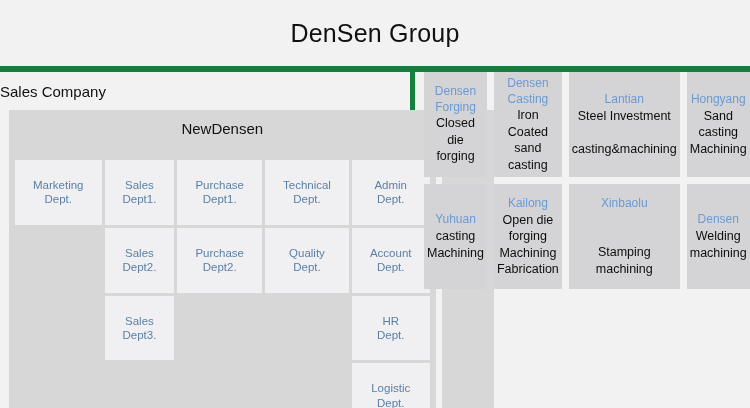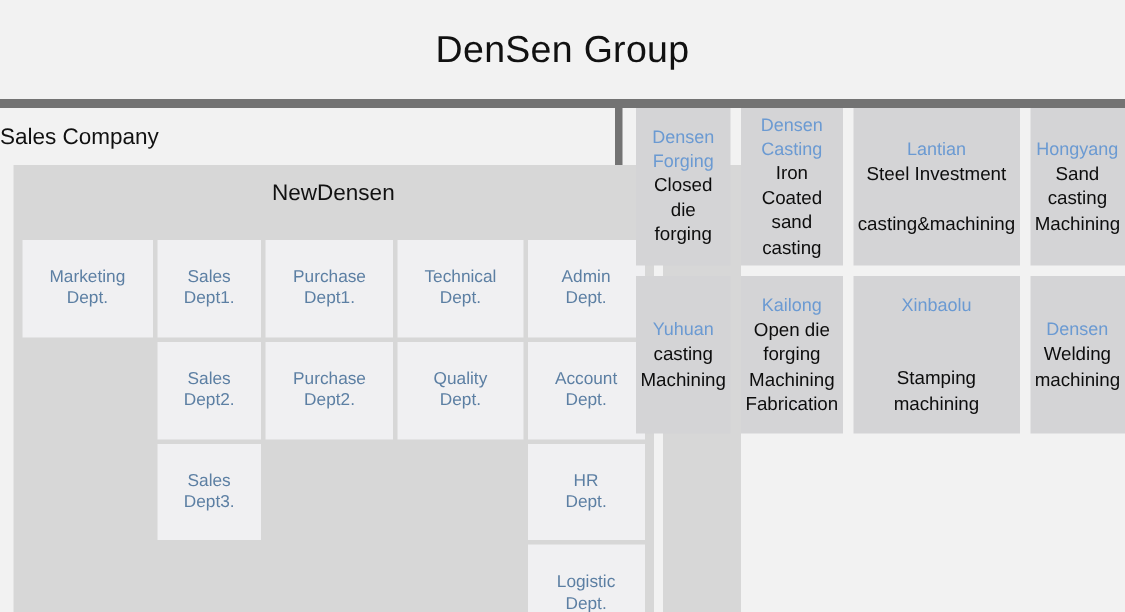--- a/index.html
+++ b/index.html
@@ -10,21 +10,21 @@
     width: 750px;
     height: 408px;
     background: #ffffff;
     font-family: "Liberation Sans", sans-serif;
     overflow: hidden;
   }
   .page {
     position: relative;
     width: 750px;
     height: 408px;
-    background: #737373;
+    background: #15803d;
   }
 
   
   .title-bar {
     position: absolute;
     left: 0;
     top: 0;
     width: 750px;
     height: 66px;
     background: #f2f2f2;

